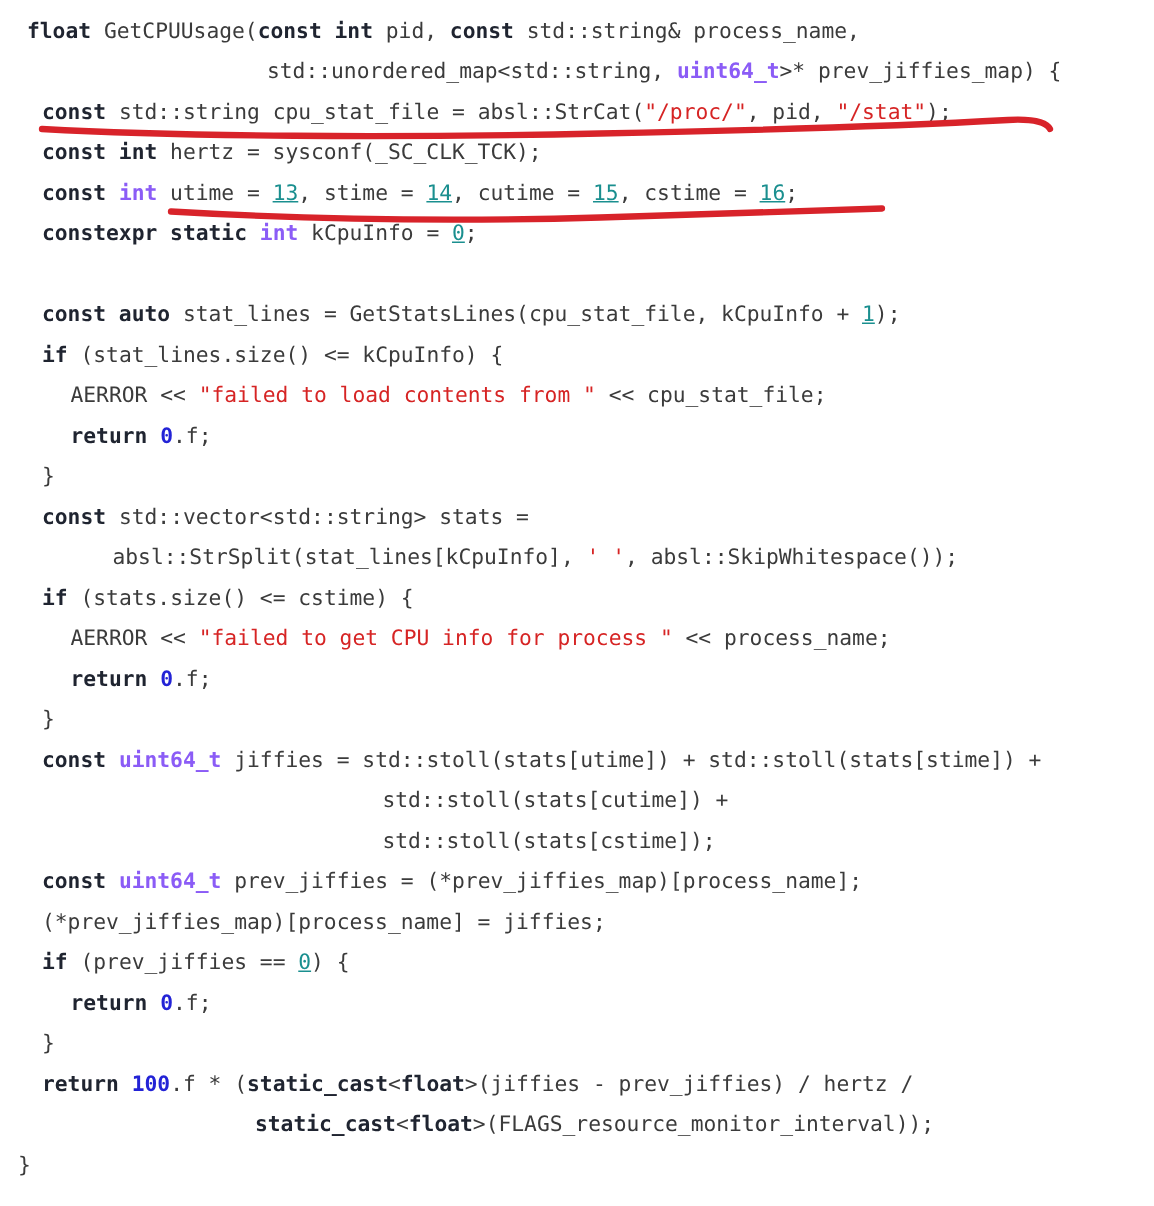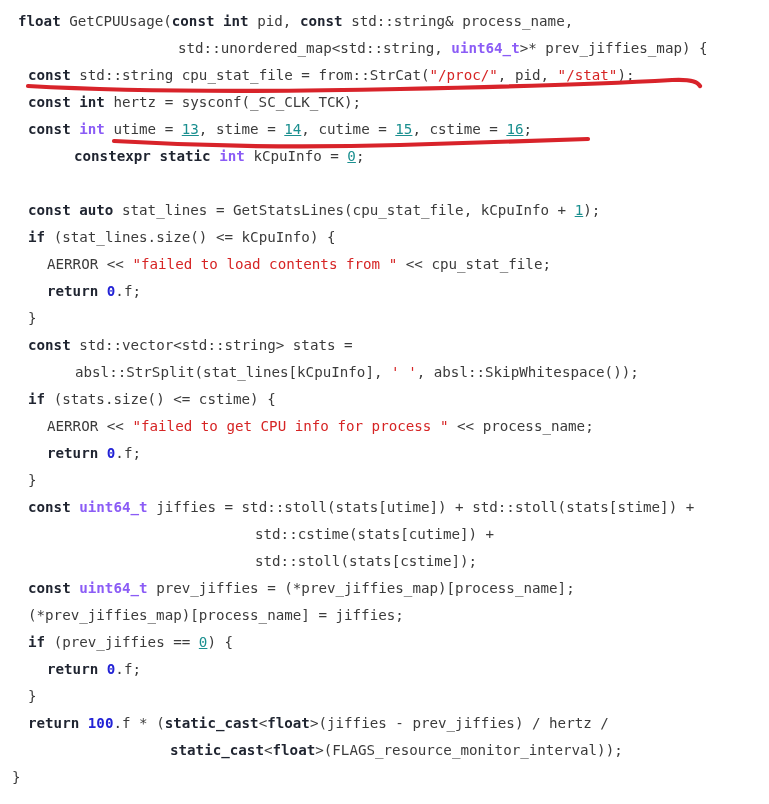--- a/index.html
+++ b/index.html
@@ -57,38 +57,38 @@
   }
 </style>
 </head>
 <body>
 
 <div id="code-surface">
 
   <div id="code-lines">
       <div class="code-line" style="top: 13px; left: 18px; font-size: 14.2px;"><span class="t-kw">float</span><span class="t-plain"> GetCPUUsage(</span><span class="t-kw">const int</span><span class="t-plain"> pid, </span><span class="t-kw">const</span><span class="t-plain"> std::string&amp; process_name,</span></div>
       <div class="code-line" style="top: 40px; left: 178px; font-size: 14.2px;"><span class="t-plain">std::unordered_map&lt;std::string, </span><span class="t-type">uint64_t</span><span class="t-plain">&gt;* prev_jiffies_map) {</span></div>
-      <div class="code-line" style="top: 67px; left: 28px; font-size: 14.2px;"><span class="t-kw">const</span><span class="t-plain"> std::string cpu_stat_file = from::StrCat(</span><span class="t-str">"/proc/"</span><span class="t-plain">, pid, </span><span class="t-str">"/stat"</span><span class="t-plain">);</span></div>
+      <div class="code-line" style="top: 67px; left: 28px; font-size: 14.2px;"><span class="t-kw">const</span><span class="t-plain"> std::string cpu_stat_file = absl::StrCat(</span><span class="t-str">"/proc/"</span><span class="t-plain">, pid, </span><span class="t-str">"/stat"</span><span class="t-plain">);</span></div>
       <div class="code-line" style="top: 94px; left: 28px; font-size: 14.2px;"><span class="t-kw">const int</span><span class="t-plain"> hertz = sysconf(_SC_CLK_TCK);</span></div>
       <div class="code-line" style="top: 121px; left: 28px; font-size: 14.2px;"><span class="t-kw">const </span><span class="t-type">int</span><span class="t-plain"> utime = </span><span class="t-num">13</span><span class="t-plain">, stime = </span><span class="t-num">14</span><span class="t-plain">, cutime = </span><span class="t-num">15</span><span class="t-plain">, cstime = </span><span class="t-num">16</span><span class="t-plain">;</span></div>
-      <div class="code-line" style="top: 148px; left: 28px; font-size: 14.2px; margin-left: 46px;"><span class="t-kw">constexpr static </span><span class="t-type">int</span><span class="t-plain"> kCpuInfo = </span><span class="t-num">0</span><span class="t-plain">;</span></div>
+      <div class="code-line" style="top: 148px; left: 28px; font-size: 14.2px;"><span class="t-kw">constexpr static </span><span class="t-type">int</span><span class="t-plain"> kCpuInfo = </span><span class="t-num">0</span><span class="t-plain">;</span></div>
       <div class="code-line" style="top: 175px; left: 28px; font-size: 14.2px;">&nbsp;</div>
       <div class="code-line" style="top: 202px; left: 28px; font-size: 14.2px;"><span class="t-kw">const auto</span><span class="t-plain"> stat_lines = GetStatsLines(cpu_stat_file, kCpuInfo + </span><span class="t-num">1</span><span class="t-plain">);</span></div>
       <div class="code-line" style="top: 229px; left: 28px; font-size: 14.2px;"><span class="t-kw">if</span><span class="t-plain"> (stat_lines.size() &lt;= kCpuInfo) {</span></div>
       <div class="code-line" style="top: 256px; left: 47px; font-size: 14.2px;"><span class="t-plain">AERROR &lt;&lt; </span><span class="t-str">"failed to load contents from "</span><span class="t-plain"> &lt;&lt; cpu_stat_file;</span></div>
       <div class="code-line" style="top: 283px; left: 47px; font-size: 14.2px;"><span class="t-kw">return</span><span class="t-plain"> </span><span class="t-fnum">0</span><span class="t-plain">.f;</span></div>
       <div class="code-line" style="top: 310px; left: 28px; font-size: 14.2px;"><span class="t-plain">}</span></div>
       <div class="code-line" style="top: 337px; left: 28px; font-size: 14.2px;"><span class="t-kw">const</span><span class="t-plain"> std::vector&lt;std::string&gt; stats =</span></div>
       <div class="code-line" style="top: 364px; left: 75px; font-size: 14.2px;"><span class="t-plain">absl::StrSplit(stat_lines[kCpuInfo], </span><span class="t-str">' '</span><span class="t-plain">, absl::SkipWhitespace());</span></div>
       <div class="code-line" style="top: 391px; left: 28px; font-size: 14.2px;"><span class="t-kw">if</span><span class="t-plain"> (stats.size() &lt;= cstime) {</span></div>
       <div class="code-line" style="top: 418px; left: 47px; font-size: 14.2px;"><span class="t-plain">AERROR &lt;&lt; </span><span class="t-str">"failed to get CPU info for process "</span><span class="t-plain"> &lt;&lt; process_name;</span></div>
       <div class="code-line" style="top: 445px; left: 47px; font-size: 14.2px;"><span class="t-kw">return</span><span class="t-plain"> </span><span class="t-fnum">0</span><span class="t-plain">.f;</span></div>
       <div class="code-line" style="top: 472px; left: 28px; font-size: 14.2px;"><span class="t-plain">}</span></div>
       <div class="code-line" style="top: 499px; left: 28px; font-size: 14.2px;"><span class="t-kw">const </span><span class="t-type">uint64_t</span><span class="t-plain"> jiffies = std::stoll(stats[utime]) + std::stoll(stats[stime]) +</span></div>
-      <div class="code-line" style="top: 526px; left: 255px; font-size: 14.2px;"><span class="t-plain">std::cstime(stats[cutime]) +</span></div>
+      <div class="code-line" style="top: 526px; left: 255px; font-size: 14.2px;"><span class="t-plain">std::stoll(stats[cutime]) +</span></div>
       <div class="code-line" style="top: 553px; left: 255px; font-size: 14.2px;"><span class="t-plain">std::stoll(stats[cstime]);</span></div>
       <div class="code-line" style="top: 580px; left: 28px; font-size: 14.2px;"><span class="t-kw">const </span><span class="t-type">uint64_t</span><span class="t-plain"> prev_jiffies = (*prev_jiffies_map)[process_name];</span></div>
       <div class="code-line" style="top: 607px; left: 28px; font-size: 14.2px;"><span class="t-plain">(*prev_jiffies_map)[process_name] = jiffies;</span></div>
       <div class="code-line" style="top: 634px; left: 28px; font-size: 14.2px;"><span class="t-kw">if</span><span class="t-plain"> (prev_jiffies == </span><span class="t-num">0</span><span class="t-plain">) {</span></div>
       <div class="code-line" style="top: 661px; left: 47px; font-size: 14.2px;"><span class="t-kw">return</span><span class="t-plain"> </span><span class="t-fnum">0</span><span class="t-plain">.f;</span></div>
       <div class="code-line" style="top: 688px; left: 28px; font-size: 14.2px;"><span class="t-plain">}</span></div>
       <div class="code-line" style="top: 715px; left: 28px; font-size: 14.2px;"><span class="t-kw">return</span><span class="t-plain"> </span><span class="t-fnum">100</span><span class="t-plain">.f * (</span><span class="t-kw">static_cast</span><span class="t-plain">&lt;</span><span class="t-kw">float</span><span class="t-plain">&gt;(jiffies - prev_jiffies) / hertz /</span></div>
       <div class="code-line" style="top: 742px; left: 170px; font-size: 14.2px;"><span class="t-kw">static_cast</span><span class="t-plain">&lt;</span><span class="t-kw">float</span><span class="t-plain">&gt;(FLAGS_resource_monitor_interval));</span></div>
       <div class="code-line" style="top: 769px; left: 12px; font-size: 14.2px;"><span class="t-plain">}</span></div>
     </div>

